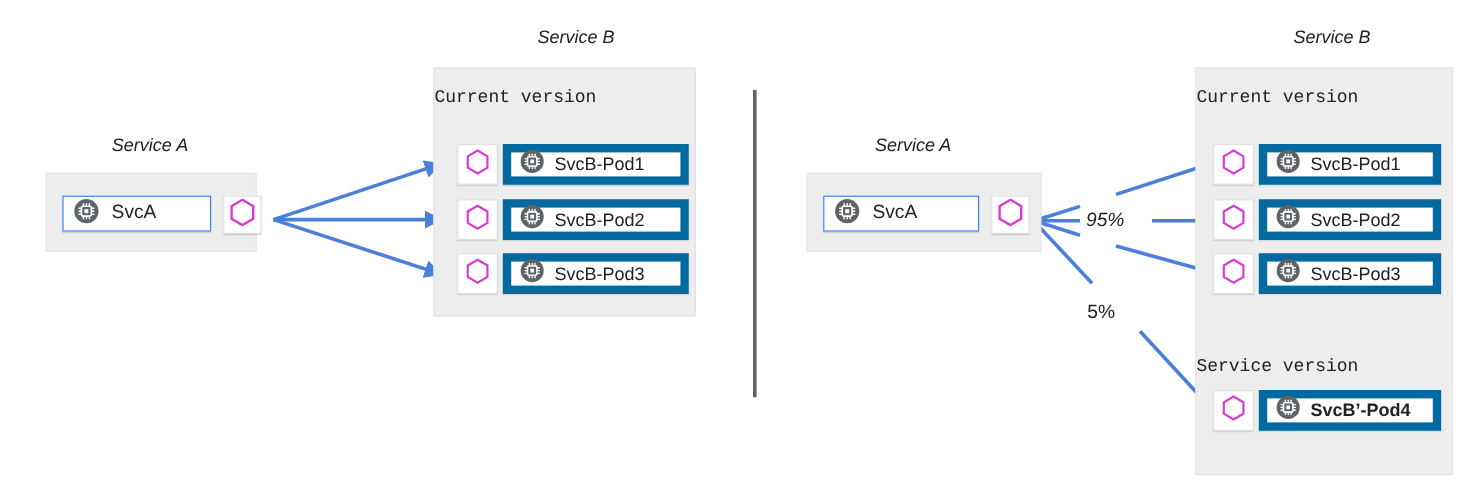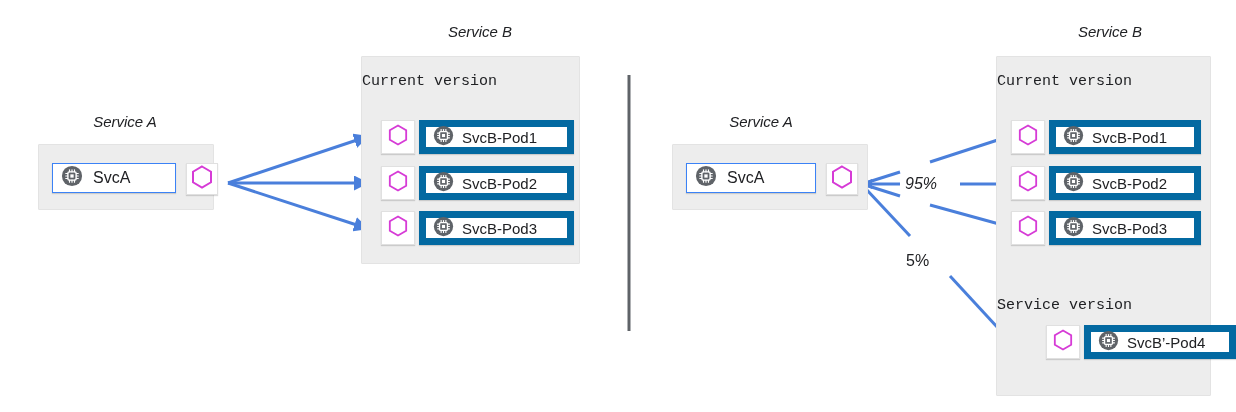--- a/index.html
+++ b/index.html
@@ -457,21 +457,21 @@
             <line x1="16.6" y1="9.3" x2="18.8" y2="9.3"></line>
             <line x1="16.6" y1="12" x2="18.8" y2="12"></line>
             <line x1="16.6" y1="14.7" x2="18.8" y2="14.7"></line>
           </g>
         </svg>
       </span>
       <span class="pod-label">SvcB-Pod3</span>
     </div>
   </div>
 
-  <div class="pod-row" style="left:1046px; top:325px; height:34px;">
+  <div class="pod-row" style="left:1011px; top:325px; height:34px;font-weight:bold;">
     <div class="hex-cell" style="width:34px;">
       <span class="hex-icon">
         <svg width="20" height="22" viewBox="0 0 22 24">
           <polygon points="11,1.5 20,6.75 20,17.25 11,22.5 2,17.25 2,6.75" fill="none" stroke="#d63bd6" stroke-width="2"></polygon>
         </svg>
       </span>
     </div>
     <div class="name-cell" style="width:152px;">
       <span class="chip-icon">
         <svg width="21" height="21" viewBox="0 0 24 24">

